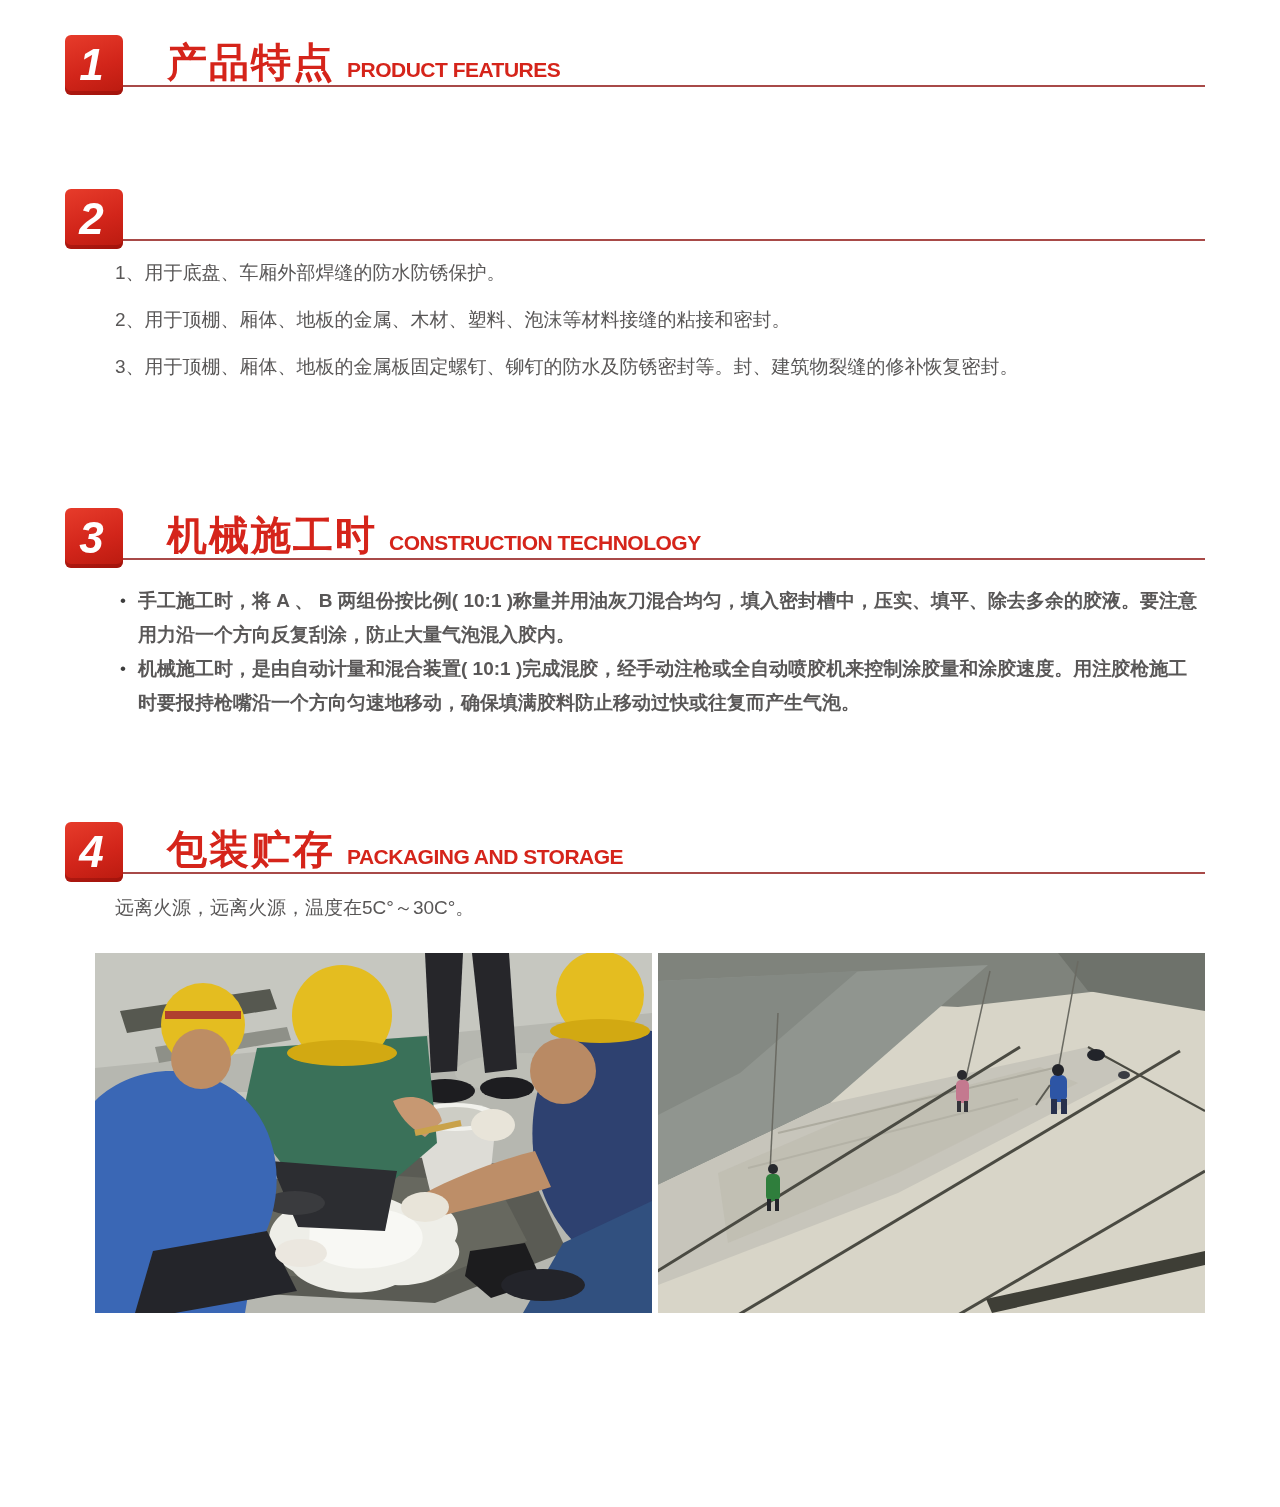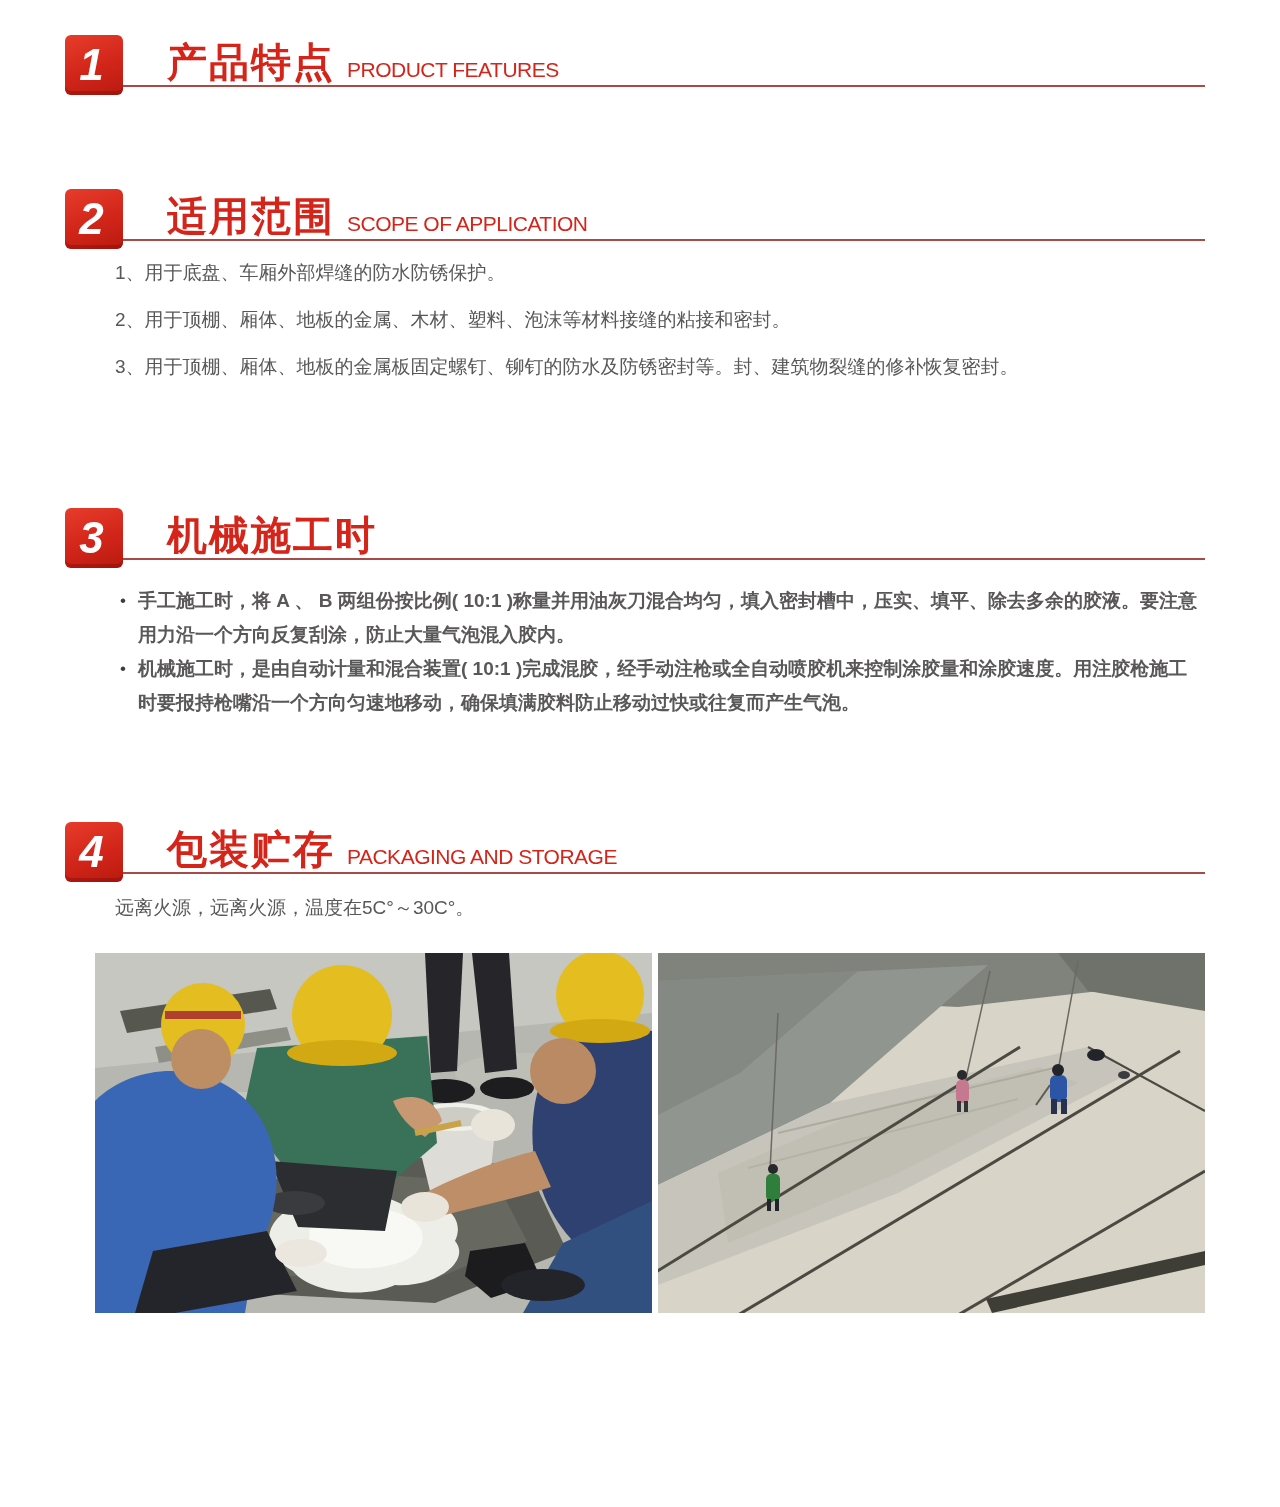--- a/index.html
+++ b/index.html
@@ -55,21 +55,21 @@
   .title-cn {
     font-size: 40px;
     font-weight: bold;
     color: #d5241a;
     line-height: 1;
     padding-bottom: 3px;
     letter-spacing: 2px;
   }
   .title-en {
     font-size: 21px;
-    font-weight: normal;
+    font-weight: bold;
     color: #d5241a;
     line-height: 1;
     padding-bottom: 5px;
     margin-left: 12px;
     letter-spacing: -0.5px;
   }
 
   
   .body-text {
     margin: 17px 5px 0 50px;
@@ -140,39 +140,36 @@
         <span class="title-en">PRODUCT FEATURES</span>
       </div>
     </div>
   </section>
 
   <section class="sec mt-s2">
     <div class="hdr">
       <div class="numbox">
         <span>2</span>
       </div>
-      <div class="hdr-titles">
-        <span class="title-cn">适用范围</span>
-        <span class="title-en">SCOPE OF APPLICATION</span>
-      </div>
     </div>
     <div class="num-list">
       <p class="num-list-item">1、用于底盘、车厢外部焊缝的防水防锈保护。</p>
       <p class="num-list-item">2、用于顶棚、厢体、地板的金属、木材、塑料、泡沫等材料接缝的粘接和密封。</p>
       <p class="num-list-item">3、用于顶棚、厢体、地板的金属板固定螺钉、铆钉的防水及防锈密封等。封、建筑物裂缝的修补恢复密封。</p>
     </div>
   </section>
 
   <section class="sec mt-s3">
     <div class="hdr">
       <div class="numbox">
         <span>3</span>
       </div>
       <div class="hdr-titles">
         <span class="title-cn">机械施工时</span>
+        <span class="title-en">CONSTRUCTION TECHNOLOGY</span>
       </div>
     </div>
     <div class="bullets">
       <div class="bullet-item">
         <span class="bullet-dot">•</span>
         <span class="bullet-text">手工施工时，将 A 、 B 两组份按比例( 10:1 )称量并用油灰刀混合均匀，填入密封槽中，压实、填平、除去多余的胶液。要注意用力沿一个方向反复刮涂，防止大量气泡混入胶内。</span>
       </div>
       <div class="bullet-item">
         <span class="bullet-dot">•</span>
         <span class="bullet-text">机械施工时，是由自动计量和混合装置( 10:1 )完成混胶，经手动注枪或全自动喷胶机来控制涂胶量和涂胶速度。用注胶枪施工时要报持枪嘴沿一个方向匀速地移动，确保填满胶料防止移动过快或往复而产生气泡。</span>

